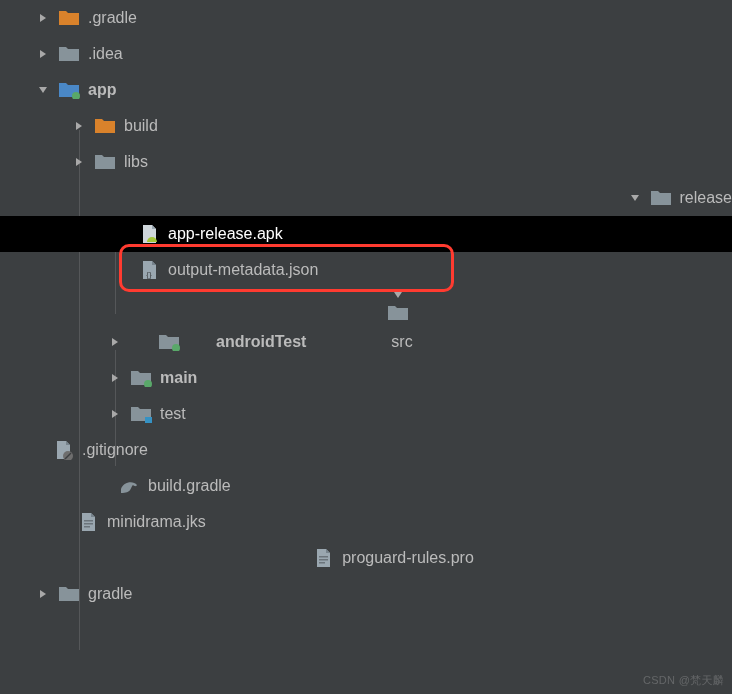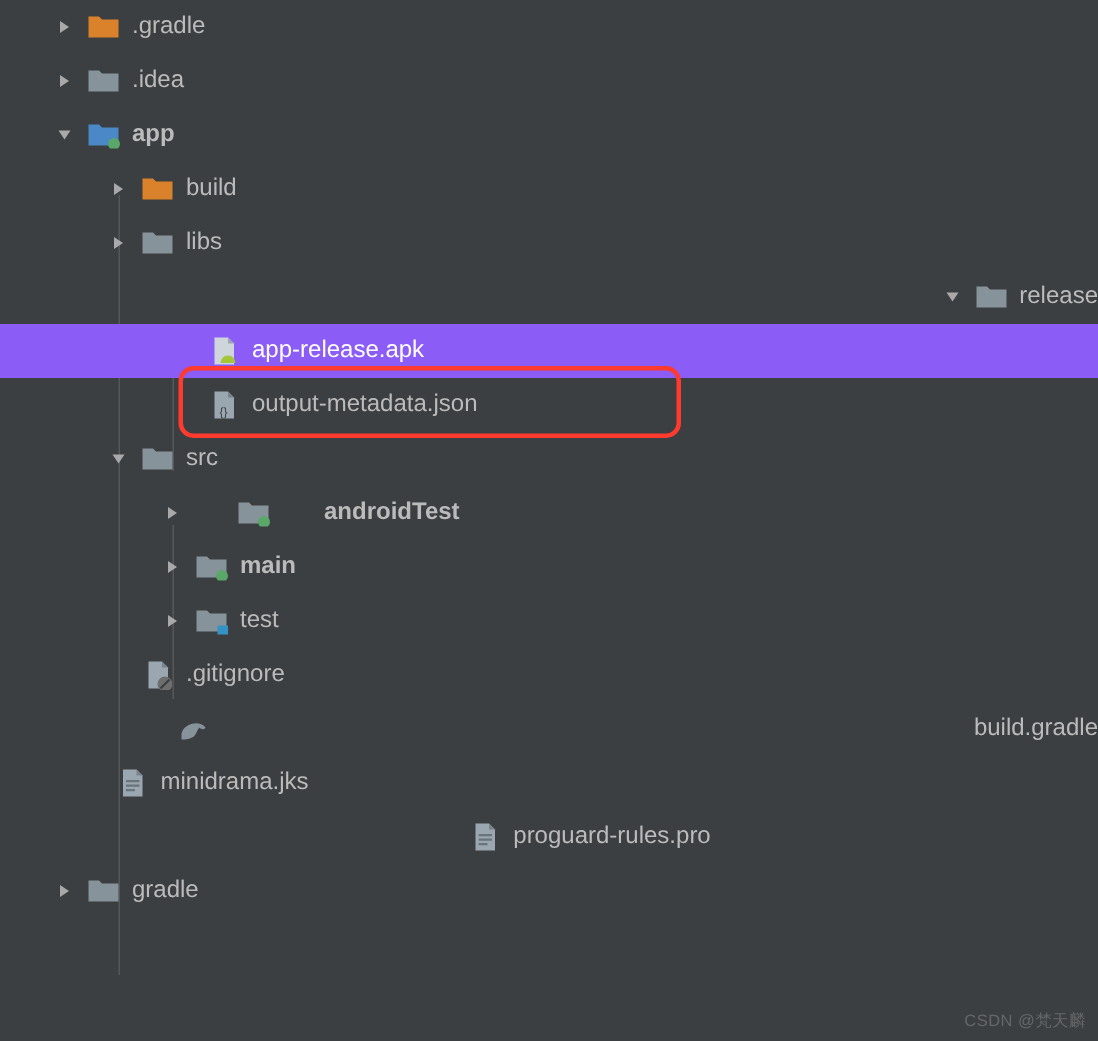--- a/index.html
+++ b/index.html
@@ -15,21 +15,21 @@
       user-select: none;
     }
     .tree-row {
       display: flex;
       align-items: center;
       height: 36px;
       white-space: nowrap;
       position: relative;
     }
     .tree-row.selected {
-      background: #8b5cf6;
+      background: #000000;
       color: #ffffff;
     }
     .guide {
       position: absolute;
       width: 1px;
       background: #555759;
       top: 0;
       bottom: 0;
     }
     .chevron {
@@ -181,21 +181,21 @@
   <span class="icon">
     <svg width="20" height="20" viewBox="0 0 20 20">
       <path d="M4 1h9l4 4v14H4z" fill="#9aa7b0"></path>
       <path d="M13 1v4h4z" fill="#77838c"></path>
       <text x="10" y="17" font-size="8" text-anchor="middle" fill="#3c3f41">{}</text>
     </svg>
   </span>
   <span class="label">output-metadata.json</span>
 </div>
 
-<div class="tree-row" style="padding-left:72px;">
+<div class="tree-row" style="padding-left:72px;flex-direction:column;">
   <span class="chevron">
     <svg width="10" height="10" viewBox="0 0 10 10">
         <path d="M1 2 L9 2 L5 8 Z" fill="#a9a9a9"></path>
       </svg>
   </span>
   <span class="icon">
     <svg width="22" height="18" viewBox="0 0 22 18">
         <path d="M1 2h7l2 2h11v12H1z" fill="#87939a"></path>
       </svg>
   </span>
@@ -240,33 +240,33 @@
   </span>
   <span class="icon">
     <svg width="22" height="18" viewBox="0 0 22 18">
         <path d="M1 2h7l2 2h11v12H1z" fill="#87939a"></path>
         <rect x="15" y="12" width="7" height="7" fill="#3592c4"></rect>
       </svg>
   </span>
   <span class="label">test</span>
 </div>
 
-<div class="tree-row" style="padding-left:94px;">
+<div class="tree-row" style="padding-left:52px;">
   <span class="icon">
     <svg width="20" height="20" viewBox="0 0 20 20">
       <path d="M4 1h9l4 4v14H4z" fill="#9aa7b0"></path>
       <path d="M13 1v4h4z" fill="#77838c"></path>
       <circle cx="15" cy="16" r="5" fill="#6e6e6e"></circle>
         <line x1="12" y1="19" x2="18" y2="13" stroke="#3c3f41" stroke-width="1.4"></line>
     </svg>
   </span>
   <span class="label">.gitignore</span>
 </div>
 
-<div class="tree-row" style="padding-left:118px;justify-content:space-between;">
+<div class="tree-row" style="padding-left:118px;">
   <span class="icon">
     <svg width="22" height="18" viewBox="0 0 22 18">
       <path d="M3 12c2-7 12-9 16-4-1 2-3 1-4 0-3 3-1 8-12 8 0-2 0-3 0-4z" fill="#87939a"></path>
     </svg>
   </span>
   <span class="label">build.gradle</span>
 </div>
 
 <div class="tree-row" style="padding-left:77px;">
   <span class="icon">

